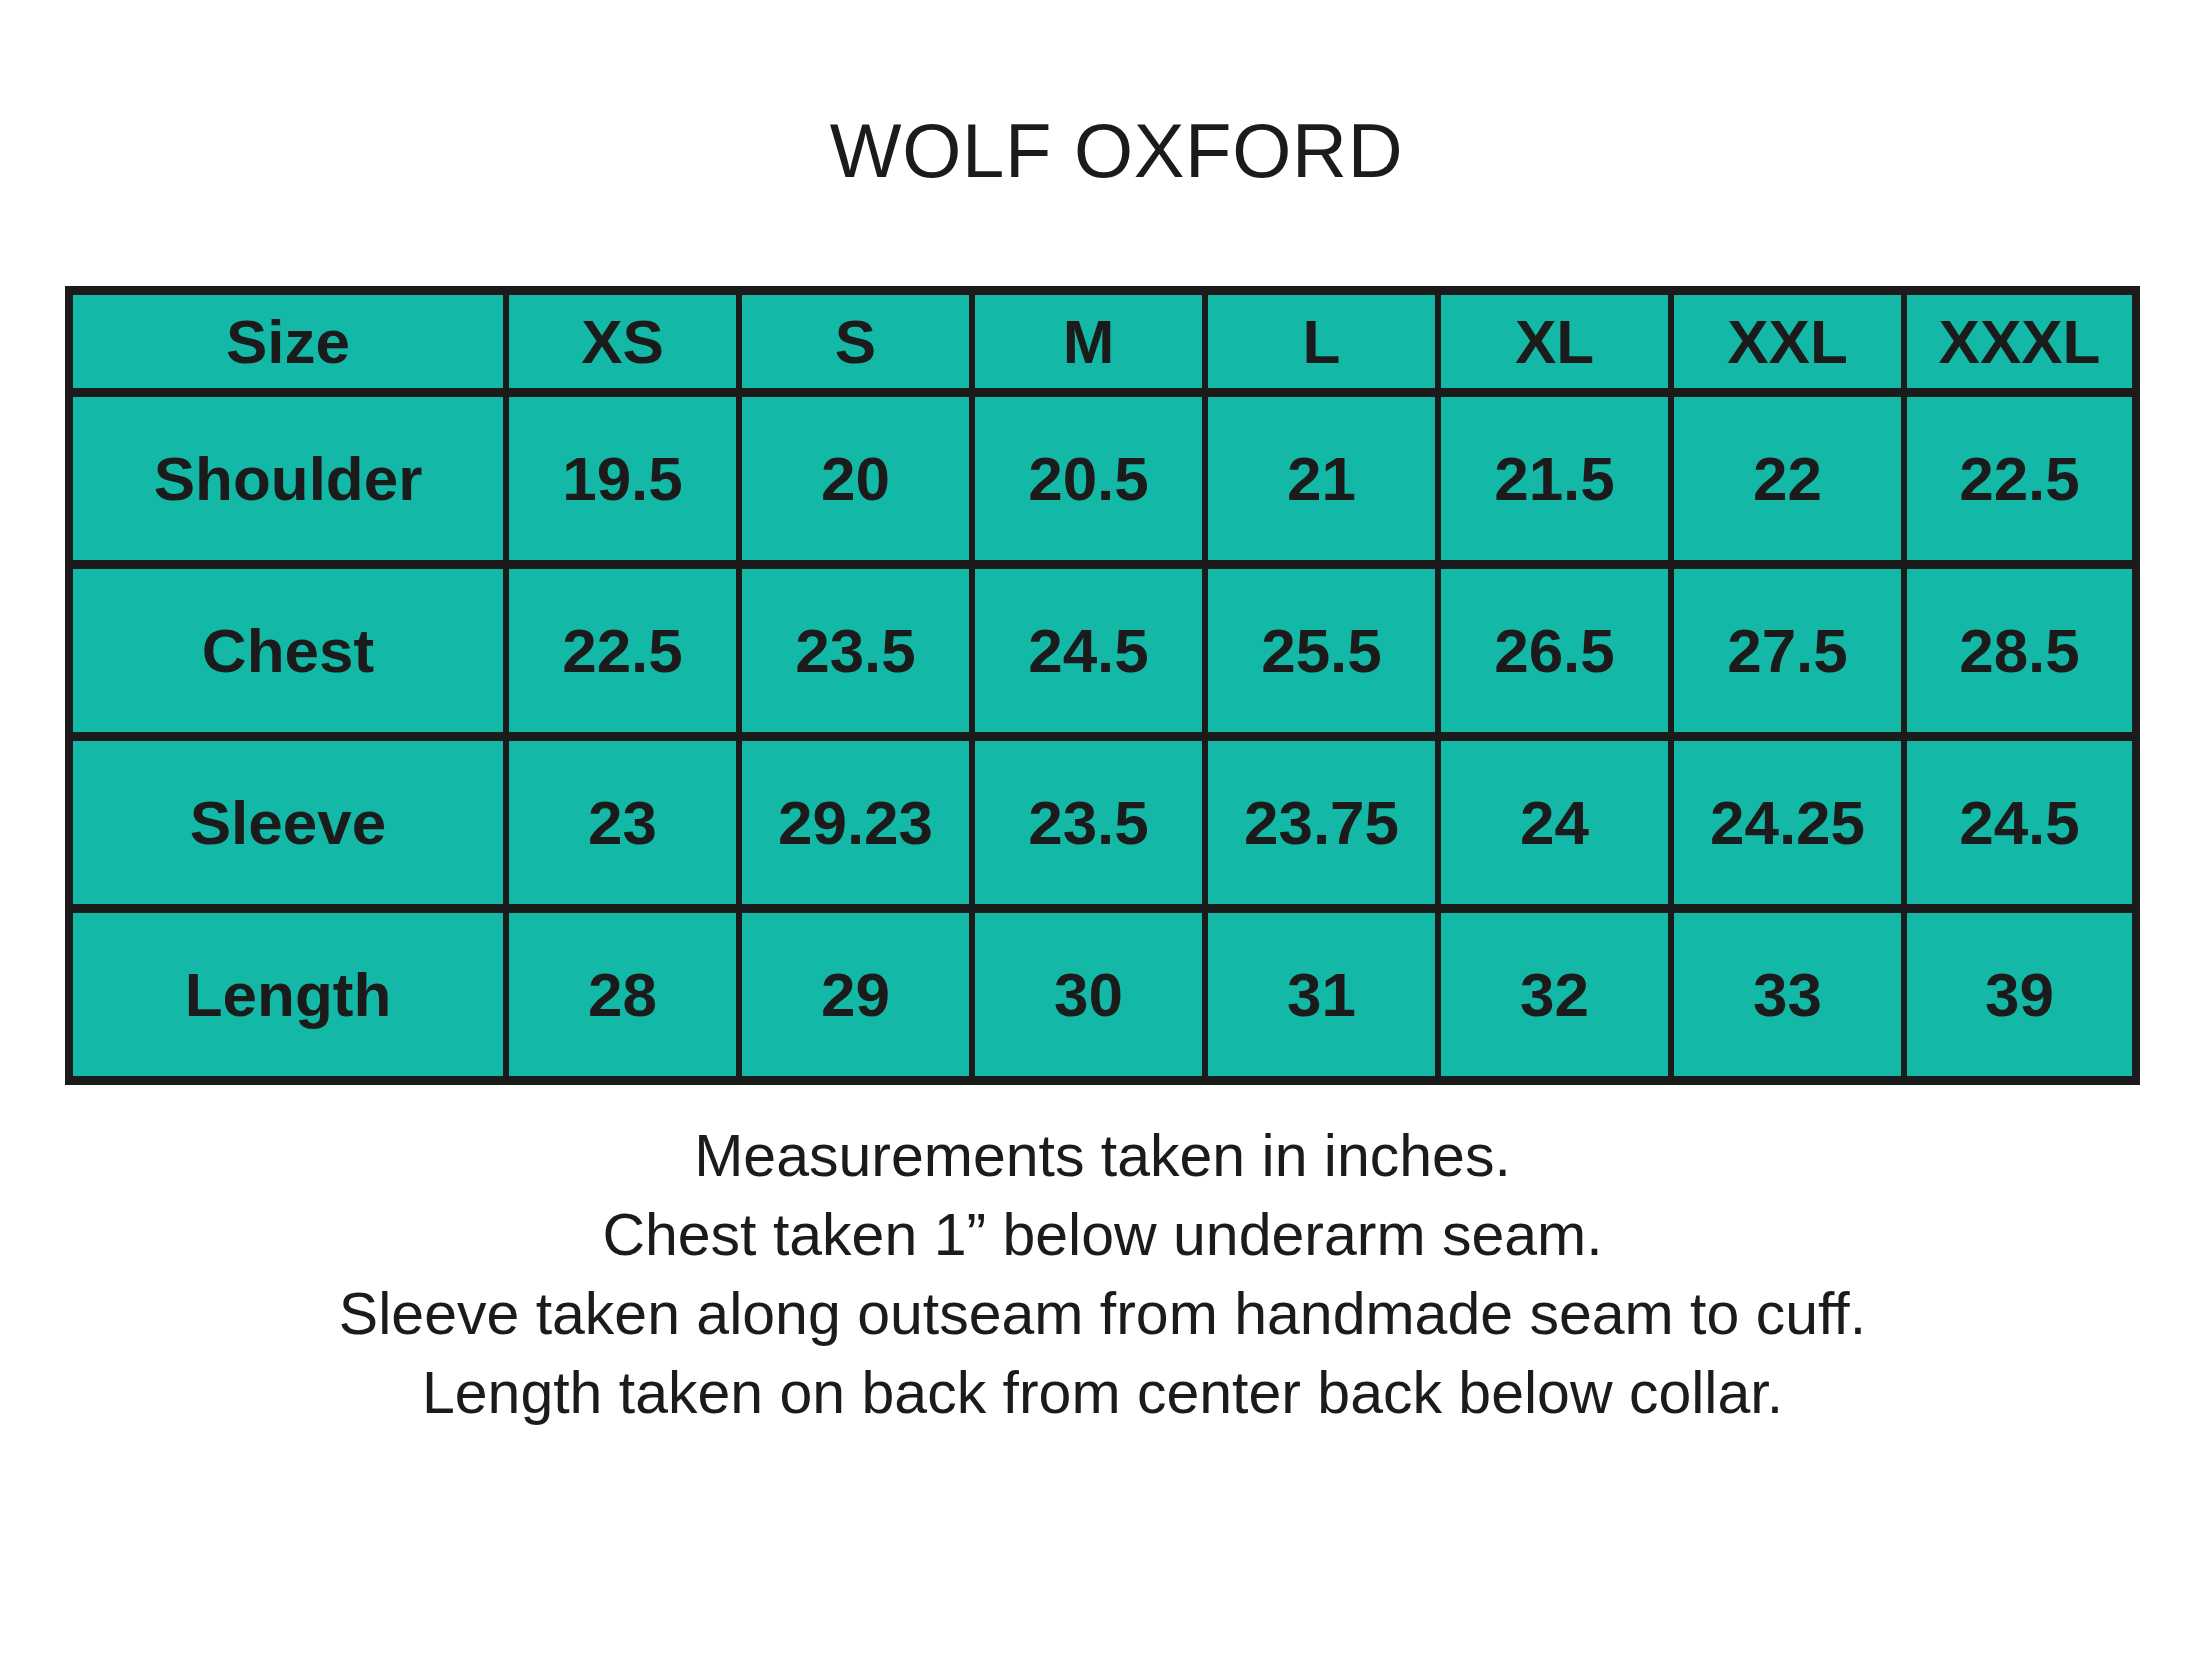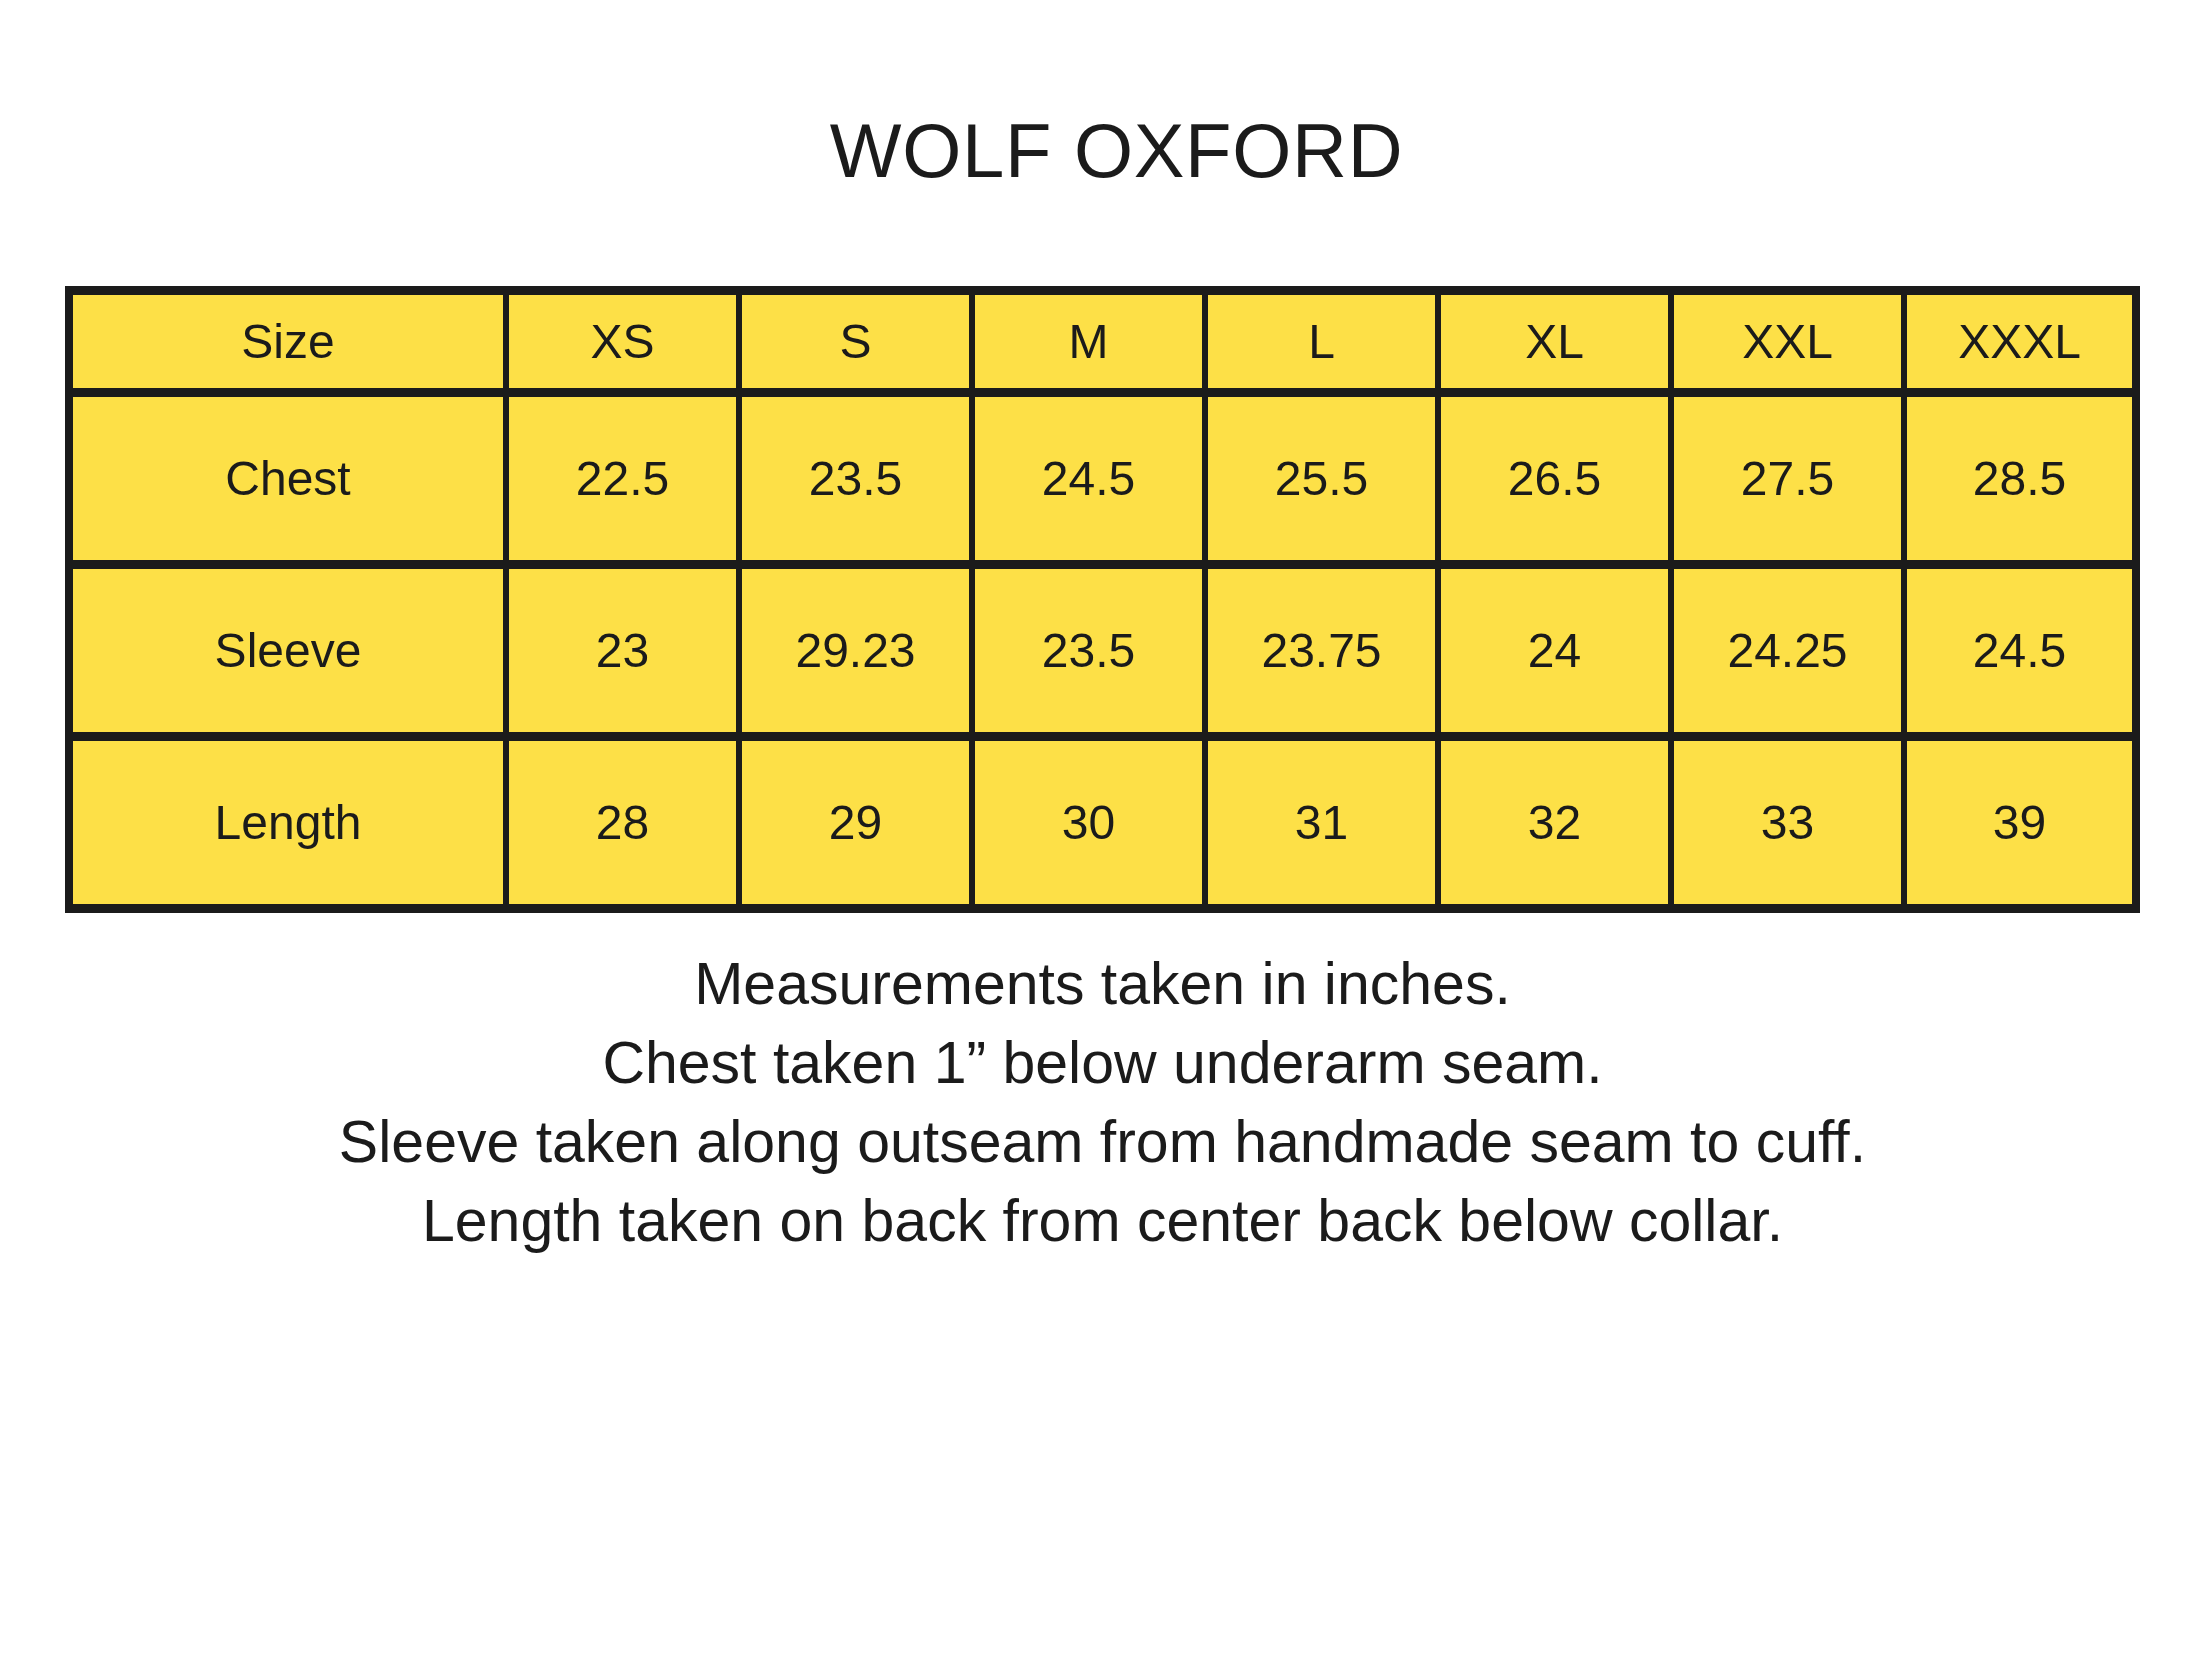--- a/index.html
+++ b/index.html
@@ -35,24 +35,24 @@
     border: 8px solid #1b1b1b;
   }
   table.size-chart th,
   table.size-chart td {
     border-left: 6.6px solid #1b1b1b;
     border-right: 6.6px solid #1b1b1b;
     border-top: 9.6px solid #1b1b1b;
     border-bottom: 9.6px solid #1b1b1b;
     text-align: center;
     vertical-align: middle;
-    font-size: 48px;
-    font-weight: 400;
+    font-size: 62px;
+    font-weight: 700;
     padding: 0;
-    background: #fde047;
+    background: #14b8a6;
     white-space: nowrap;
     overflow: hidden;
   }
   table.size-chart tr.header-row th {
     height: 93px;
   }
   table.size-chart tr.data-row td {
     height: 163px;
   }
   .notes {
@@ -86,20 +86,30 @@
         <th>Size</th>
         <th>XS</th>
         <th>S</th>
         <th>M</th>
         <th>L</th>
         <th>XL</th>
         <th>XXL</th>
         <th>XXXL</th>
       </tr>
       <tr class="data-row">
+        <td>Shoulder</td>
+        <td>19.5</td>
+        <td>20</td>
+        <td>20.5</td>
+        <td>21</td>
+        <td>21.5</td>
+        <td>22</td>
+        <td>22.5</td>
+      </tr>
+      <tr class="data-row">
         <td>Chest</td>
         <td>22.5</td>
         <td>23.5</td>
         <td>24.5</td>
         <td>25.5</td>
         <td>26.5</td>
         <td>27.5</td>
         <td>28.5</td>
       </tr>
       <tr class="data-row">

